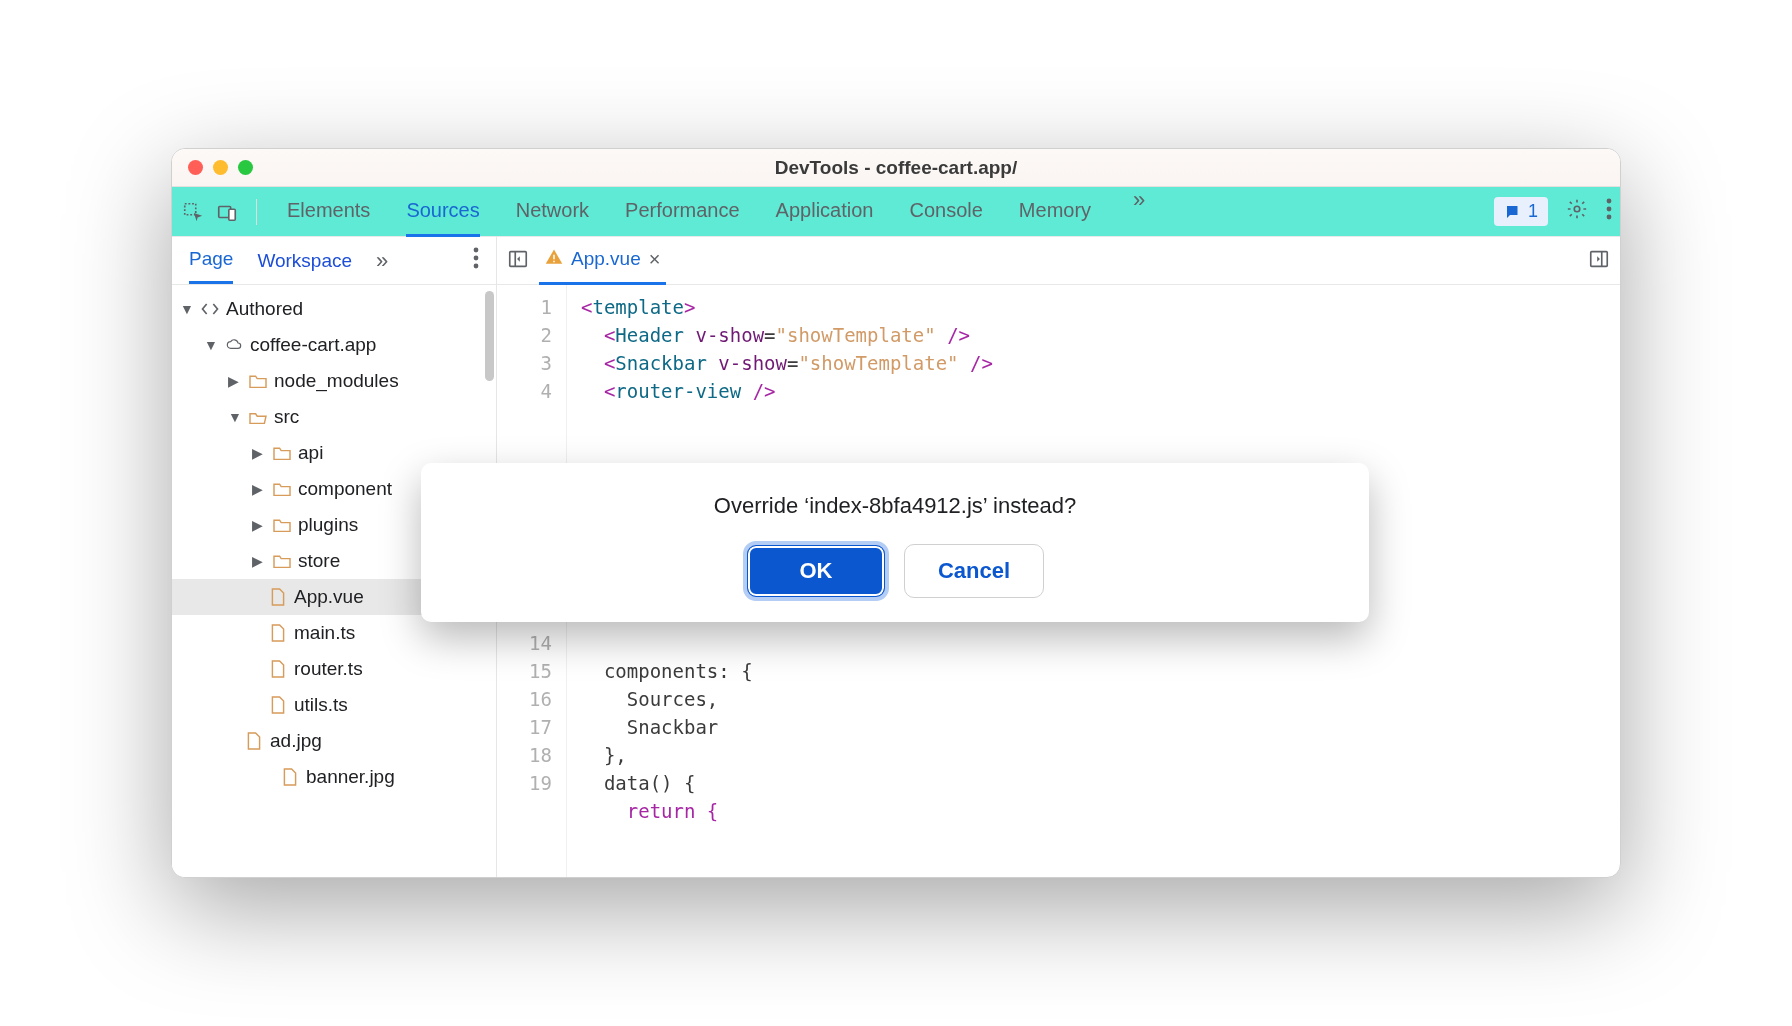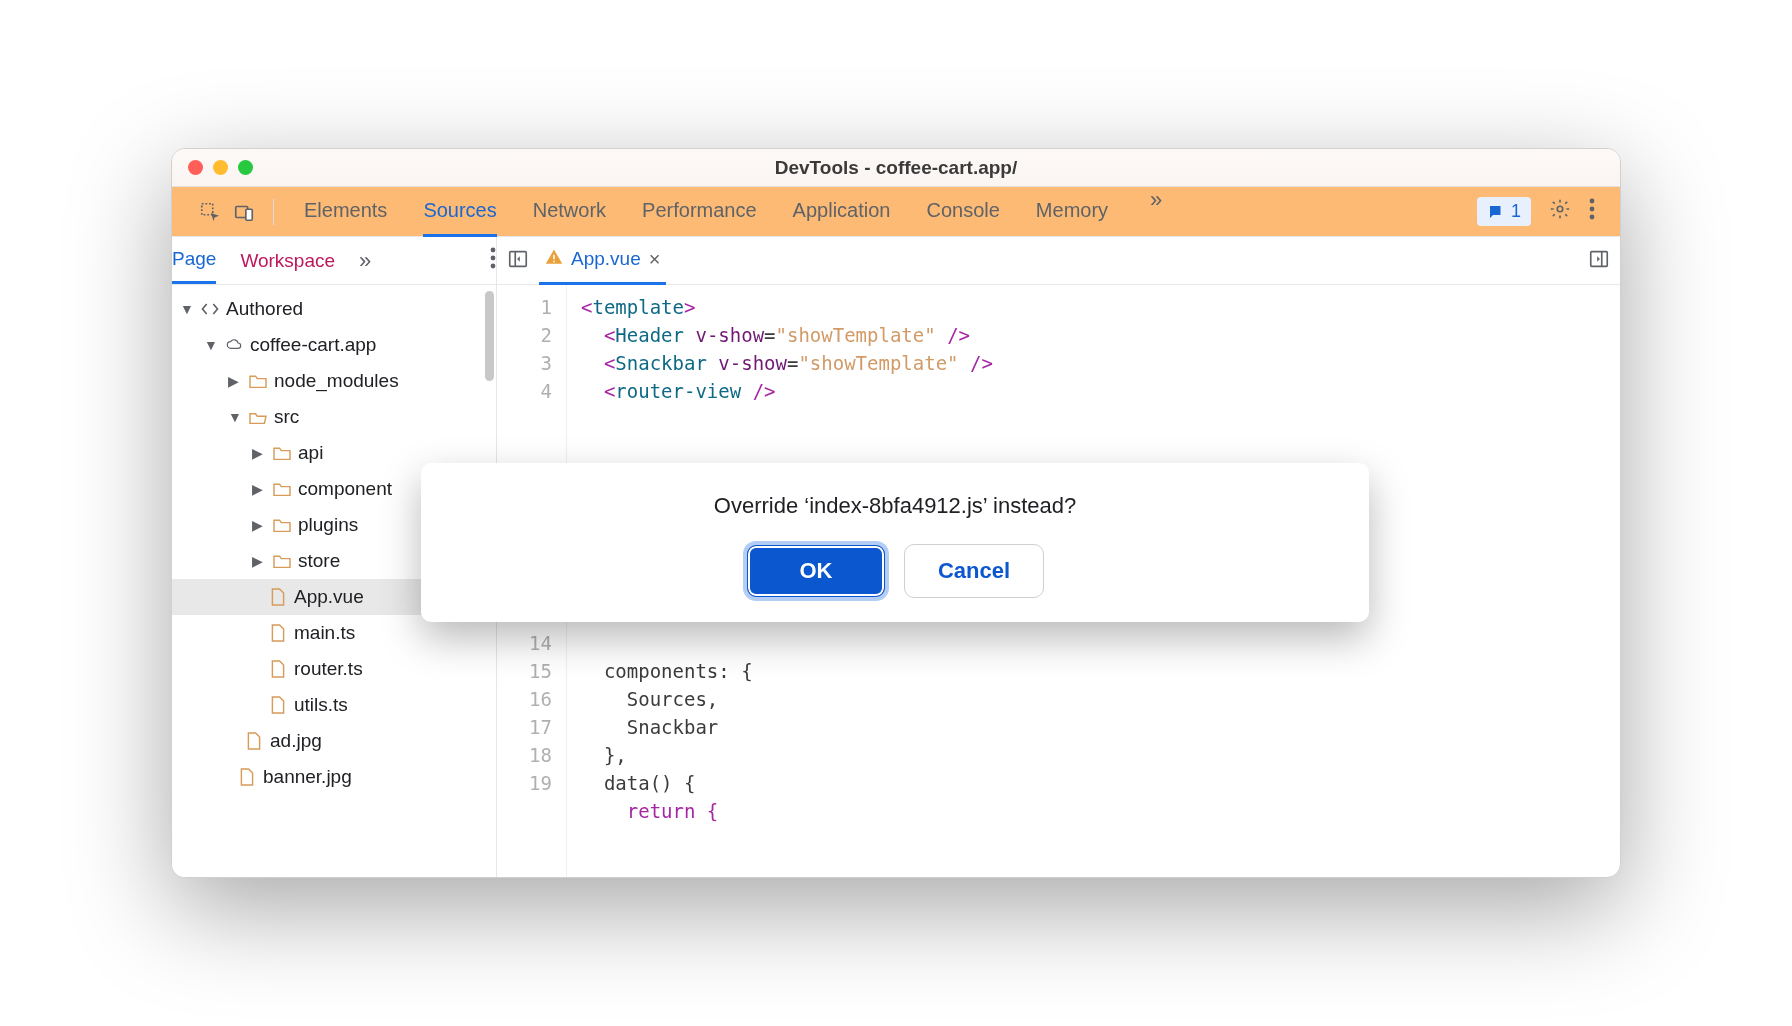--- a/index.html
+++ b/index.html
@@ -47,23 +47,23 @@
   left: 50%;
   transform: translateX(-50%);
   font-weight: 700;
   font-size: 19px;
   color: #3a3a3a;
 }
 .toolbar {
   height: 50px;
   display: flex;
   align-items: center;
-  padding: 0 25px;
+  padding: 0 8px;
   border-bottom: 1px solid #e8e8e8;
-  background: #fdba74;
+  background: #5eead4;
   gap: 8px;
 }
 .tool-icon {
   width: 26px; height: 26px;
   display: inline-flex; align-items: center; justify-content: center;
   color: #5f6368;
 }
 .tool-sep { width: 1px; height: 26px; background: #ddd; margin: 0 8px; }
 .tabs { display: flex; gap: 36px; margin-left: 14px; }
 .tab {
@@ -92,24 +92,24 @@
   border-right: 1px solid #e6e6e6;
   display: flex;
   flex-direction: column;
   background: #fff;
 }
 .sidebar-tabs {
   height: 48px;
   display: flex;
   align-items: center;
   border-bottom: 1px solid #e8e8e8;
-  padding: 0 0;
+  padding: 0 17px;
   gap: 24px;
 }
-.stab { font-size: 19px; color:#be185d; padding: 11px 0; }
+.stab { font-size: 19px; color:#1d4ed8; padding: 11px 0; }
 .stab.active { color:#1967d2; border-bottom:3px solid #1a73e8; }
 .stab-more { color:#5f6368; font-size:22px; }
 .stab-kebab { margin-left:auto; color:#5f6368; font-size:22px; }
 .tree {
   flex:1;
   overflow-y:auto;
   padding: 6px 0;
   font-size: 19px;
   color:#202124;
 }
@@ -418,21 +418,21 @@
             <span class="lbl">utils.ts</span>
           </div>
           <div class="tree-row" style="padding-left:72px">
             <span class="ficon file">
                 <svg viewBox="0 0 20 24">
                   <path d="M3 2h9l5 5v15H3z" fill="none" stroke="#d79b5a" stroke-width="1.8"></path>
                 </svg>
               </span>
             <span class="lbl">ad.jpg</span>
           </div>
-          <div class="tree-row" style="padding-left:65px">
+          <div class="tree-row" style="padding-left:108px">
             <span class="ficon file">
                 <svg viewBox="0 0 20 24">
                   <path d="M3 2h9l5 5v15H3z" fill="none" stroke="#d79b5a" stroke-width="1.8"></path>
                 </svg>
               </span>
             <span class="lbl">banner.jpg</span>
           </div>
         </div>
         <div class="scroll-thumb-v" style="right:2px; top:54px; height:90px"></div>
       </div>

